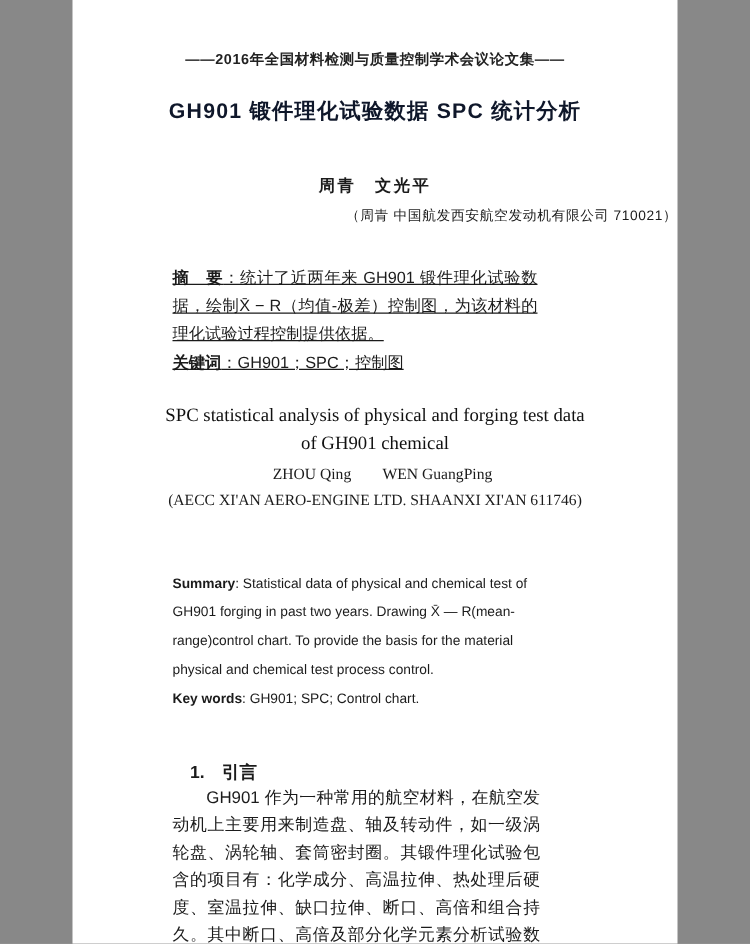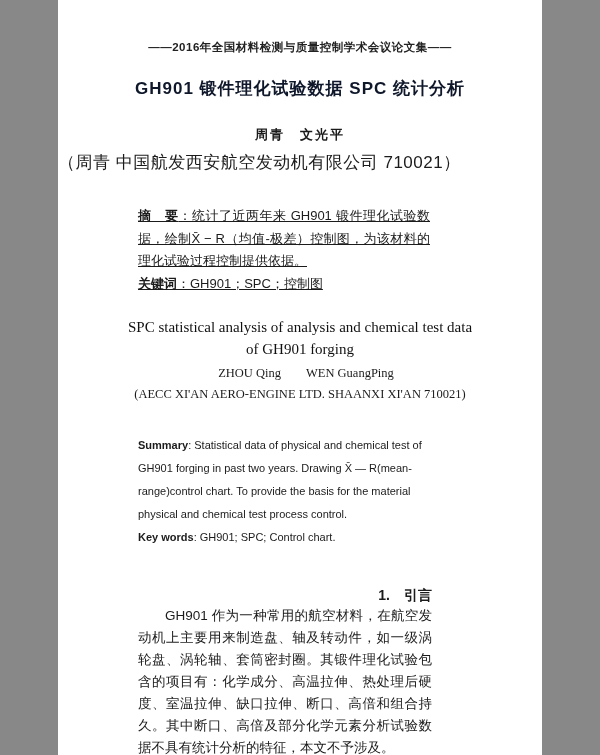--- a/index.html
+++ b/index.html
@@ -23,67 +23,66 @@
   }
   .paper-title {
     margin-top: 22px;
     text-align: center;
     font-size: 17px;
     font-weight: bold;
     letter-spacing: 1px;
     color: #0f172a;
   }
   .authors-line {
-    margin-top: 26px;
+    margin-top: 40px;
     text-align: center;
     font-size: 13px;
     font-weight: bold;
     letter-spacing: 2px;
   }
   .affil-line {
     margin-top: 7px;
-    text-align: left;
-    font-size: 17px;
+    text-align: right;
+    font-size: 11px;
     letter-spacing: 0.5px;
   }
   .abstract-block {
     margin: 31px 112px 0 80px;
     font-size: 13px;
     line-height: 22.5px;
     text-align: justify;
     text-decoration: underline;
   }
   .abstract-block p { margin: 0; }
   .lbl { font-weight: bold; }
   .en-block {
     margin-top: 21px;
     text-align: center;
     font-family: "Liberation Serif", serif;
   }
   .en-title { font-size: 15px; line-height: 22px; color: #111; }
   .en-authors { margin-top: 3px; font-size: 12.5px; line-height: 20px; padding-left: 12px; }
   .en-affil { font-size: 12.5px; line-height: 22px; }
   .summary-block {
-    margin: 29px 95px 0 80px;
+    margin: 45px 95px 0 80px;
     font-size: 11px;
     line-height: 23px;
     text-align: left;
   }
   .summary-block p { margin: 0; }
   .section-block {
     margin: 36px 110px 0 80px;
     font-size: 13.5px;
   }
   .section-heading {
     margin: 0 0 0 0;
     padding-left: 14px;
     font-size: 14px;
     font-weight: bold;
     line-height: 20px;
-    text-align: right;
   }
   .body-para {
     margin: 0;
     text-indent: 2em;
     text-align: justify;
     line-height: 22px;
   }
   .list-item {
     margin: 0;
     padding-left: 14px;
@@ -102,24 +101,24 @@
   <div class="authors-line">周青　文光平</div>
 
   <div class="affil-line">（周青 中国航发西安航空发动机有限公司 710021）</div>
 
   <div class="abstract-block">
     <p><span class="lbl">摘　要</span><span>：统计了近两年来 GH901 锻件理化试验数据，绘制X̄ − R（均值-极差）控制图，为该材料的理化试验过程控制提供依据。</span></p>
     <p><span class="lbl">关键词</span><span>：GH901；SPC；控制图</span></p>
   </div>
 
   <div class="en-block">
-    <div class="en-title">SPC statistical analysis of analysis and chemical test data</div>
-    <div class="en-title">of GH901 forging</div>
+    <div class="en-title">SPC statistical analysis of physical and forging test data</div>
+    <div class="en-title">of GH901 chemical</div>
     <div class="en-authors">ZHOU Qing　　WEN GuangPing</div>
-    <div class="en-affil">(AECC XI'AN AERO-ENGINE LTD. SHAANXI XI'AN 710021)</div>
+    <div class="en-affil">(AECC XI'AN AERO-ENGINE LTD. SHAANXI XI'AN 611746)</div>
   </div>
 
   <div class="summary-block">
     <p><span class="lbl">Summary</span><span>: Statistical data of physical and chemical test of GH901 forging in past two years. Drawing X̄ — R(mean-range)control chart. To provide the basis for the material physical and chemical test process control.</span></p>
     <p><span class="lbl">Key words</span><span>: GH901; SPC; Control chart.</span></p>
   </div>
 
   <div class="section-block">
     <h2 class="section-heading">1.　引言</h2>
     <p class="body-para">GH901 作为一种常用的航空材料，在航空发动机上主要用来制造盘、轴及转动件，如一级涡轮盘、涡轮轴、套筒密封圈。其锻件理化试验包含的项目有：化学成分、高温拉伸、热处理后硬度、室温拉伸、缺口拉伸、断口、高倍和组合持久。其中断口、高倍及部分化学元素分析试验数据不具有统计分析的特征，本文不予涉及。</p>

